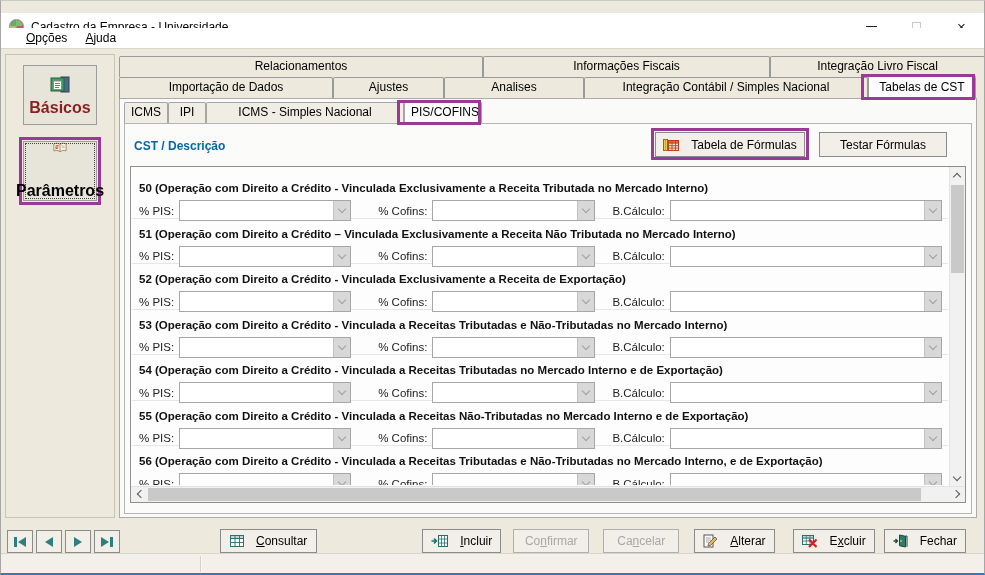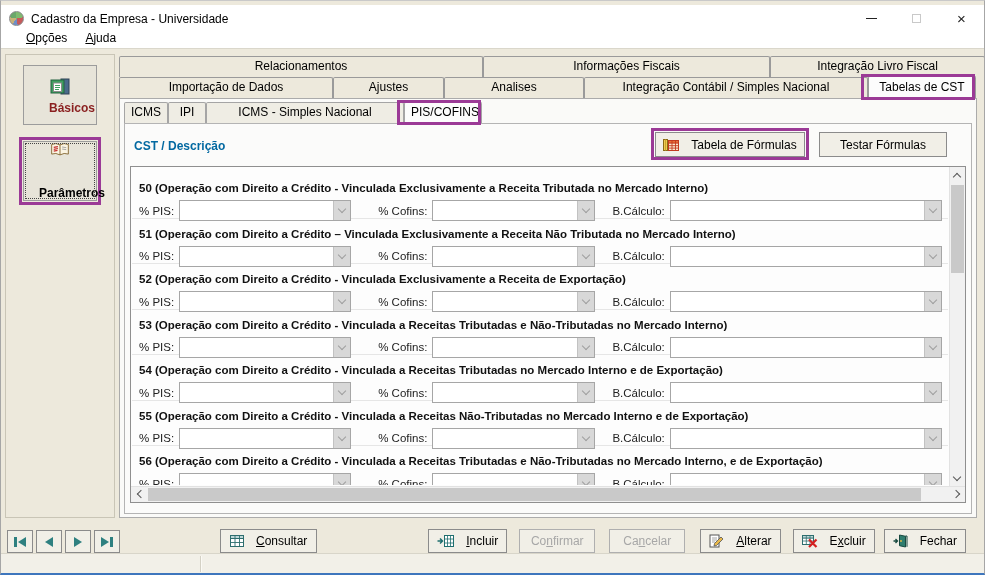--- a/index.html
+++ b/index.html
@@ -5,42 +5,42 @@
   * { box-sizing: border-box; margin: 0; padding: 0; }
   html,body { background:#cfcfcf; }
   .win {
     position: relative; width: 985px; height: 575px;
     font-family: "Liberation Sans", sans-serif;
     background: #EDE9DC; overflow: hidden;
     border-left: 1px solid #A6A6A6; border-right: 1px solid #A6A6A6;
     border-top: 1px solid #C9C9C9; border-bottom: 2px solid #3E76BD;
   }
   
-  .titlebar { position:absolute; left:0; top:4px; right:0; height:27px; background:#FFFFFF;
+  .titlebar { position:absolute; left:0; top:12px; right:0; height:27px; background:#FFFFFF;
     display:flex; align-items:center; padding-left:8px;justify-content:space-between; }
   .app-icon { width:15px; height:15px; border-radius:50%;
     background: conic-gradient(#7fba6f 0 22%, #c7595a 22% 47%, #6f8fc7 47% 60%, #c9b178 60% 78%, #6aa86a 78%);
     border:1px solid #8a8a8a; }
   .win-title { font-size:12px; color:#000; margin-left:7px; }
   .title-controls { margin-left:auto; display:flex; height:100%; }
   .ctrl { width:45px; height:100%; display:flex; align-items:center; justify-content:center; }
   .min-glyph { width:11px; height:0; border-top:1px solid #222; display:block; }
   .max-glyph { width:9px; height:9px; border:1px solid #C9C9C9; display:block; }
   .close-glyph { font-size:15px; color:#222; line-height:1; }
   
   .menubar { position:absolute; left:0; top:27px; right:0; height:21px; background:#FFFFFF;
     border-bottom:1px solid #DAD7CB; display:flex; align-items:center; padding-left:16px; }
   .menu-item { font-size:12px; color:#000; padding:0 9px; height:100%; display:flex; align-items:center; }
   .u { text-decoration: underline; }
   
   .sidebar { position:absolute; left:4px; top:53px; width:110px; height:464px;
     border:1px solid #C9C5B6; background:#EDE9DC; display:flex; flex-direction:column; align-items:center; padding-top:10px; }
   .side-btn { width:74px; height:60px; background:#E7E4D9; border:1px solid #9C9C9C;
     display:flex; flex-direction:column; align-items:center; justify-content:center; gap:3px; }
-  .side-btn .lbl { font-size:12px; font-weight:bold;padding-left:24px; }
+  .side-btn .lbl { font-size:16px; font-weight:bold; }
   .lbl-basicos { color:#8A1F1F; }
   .lbl-parametros { color:#000;margin-top:26px; }
   .hl-wrap { border:3px solid #9B3A96; margin-top:12px; padding:1px; background:#EDE9DC; }
   .hl-wrap .side-btn { outline:1px dotted #444; outline-offset:-3px; }
   
   .tabs { position:absolute; display:flex; height:21px; }
   .tabs1 { left:118px; top:55px; width:866px; }
   .tabs2 { left:118px; top:76px; width:857px; }
   .tab { background:#EDE9DC; border:1px solid #9A9A9A; border-bottom:none;
     border-radius:2px 2px 0 0; font-size:12px; color:#000; text-align:center;
@@ -441,21 +441,21 @@
         <span><span>Ca</span><span class="u">n</span><span>celar</span></span>
       </button>
       <button class="btn w76" style="margin-left:15px">
         <svg width="15" height="14" viewBox="0 0 15 14">
           <rect x="1" y="1" width="9" height="12" fill="#FFFFFF" stroke="#555555"></rect>
           <path d="M3 4 H8 M3 6 H8 M3 8 H6" stroke="#9a9a9a" stroke-width="0.9"></path>
           <path d="M5.5 9.5 L12 3 L14 5 L7.5 11.5 L5 12 Z" fill="#E8B84A" stroke="#555555" stroke-width="0.8"></path>
         </svg>
         <span><span class="u">A</span><span>lterar</span></span>
       </button>
-      <button class="btn w76" style="margin-left:12px">
+      <button class="btn w76" style="margin-left:18px">
         <svg width="16" height="13" viewBox="0 0 16 13">
           <rect x="0.5" y="0.5" width="11" height="9" fill="#FFFFFF" stroke="#2E6E6E"></rect>
           <rect x="0.5" y="0.5" width="11" height="2.6" fill="#BFD8D8" stroke="#2E6E6E"></rect>
           <path d="M4.3 0.5 V9.5 M8 0.5 V9.5 M0.5 6 H11.5" stroke="#2E6E6E" stroke-width="0.8"></path>
           <path d="M7 4.5 L14.5 12 M14.5 4.5 L7 12" stroke="#D42020" stroke-width="2.2"></path>
         </svg>
         <span><span>E</span><span class="u">x</span><span>cluir</span></span>
       </button>
       <button class="btn w76" style="margin-left:9px">
         <svg width="15" height="14" viewBox="0 0 15 14">

